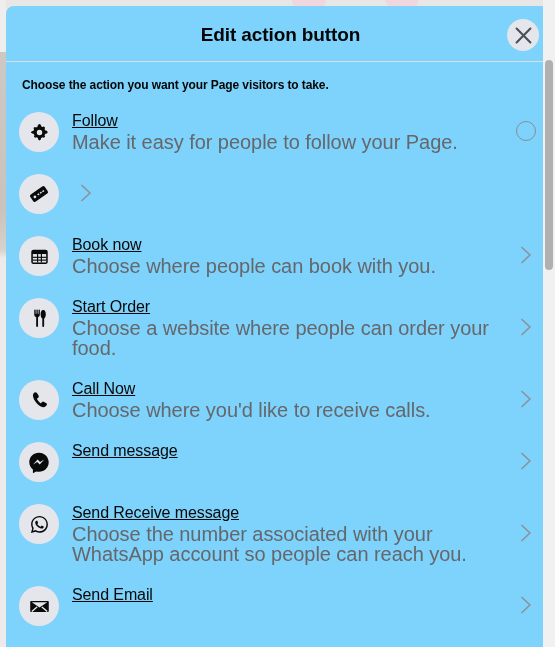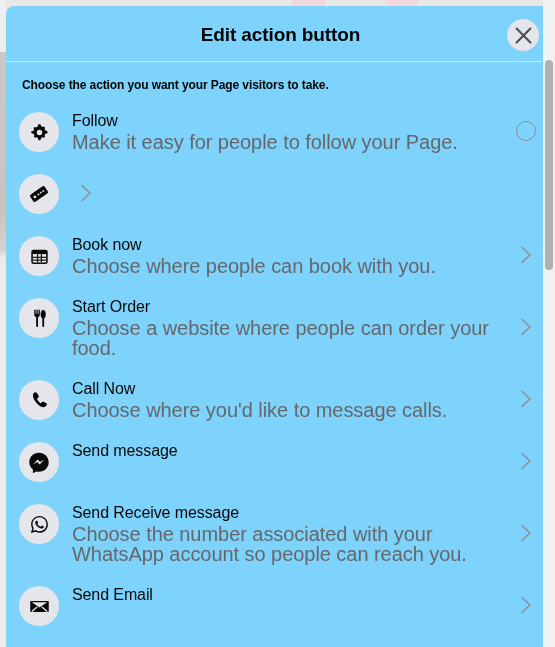--- a/index.html
+++ b/index.html
@@ -136,20 +136,21 @@
   .action-text {
     flex: 1 1 auto;
     min-width: 0;
     padding-right: 14px;
   }
   .action-title {
     font-size: 16px;
     color: #080809;
     line-height: 21px;
     letter-spacing: -0.1px;
+    text-decoration: underline;
   }
   .action-desc {
     font-size: 20px;
     color: #65676b;
     line-height: 20px;
     margin-top: 1px;
     letter-spacing: -0.05px;
   }
 
   .action-affordance {
@@ -287,21 +288,21 @@
           </div>
         </div>
         <div class="action-row">
           <div class="action-icon">
             <svg width="21" height="21" viewBox="0 0 24 24" aria-hidden="true">
               <path fill="#0a0a0a" d="M7.3 3.1c.75-.35 1.6-.1 2 .6l1.7 3c.4.7.2 1.6-.45 2.05l-1.2.85c-.25.18-.35.5-.24.8a11.6 11.6 0 004.0 4.6c.26.17.6.13.8-.1l.95-1.05c.5-.55 1.35-.68 2-.3l2.9 1.7c.7.4.95 1.3.56 2-.85 1.5-2.45 2.6-4.2 2.4C11.5 19 5.2 12.7 4.5 6.6c-.2-1.65.85-3.2 2.3-3.95l.5-.25z"></path>
             </svg>
           </div>
           <div class="action-text">
             <div class="action-title">Call Now</div>
-            <div class="action-desc">Choose where you'd like to message calls.</div>
+            <div class="action-desc">Choose where you'd like to receive calls.</div>
           </div>
           <div class="action-affordance">
             <svg width="15" height="24" viewBox="0 0 15 24" aria-hidden="true">
               <path d="M3 4.5 L11 12 L3 19.5" fill="none" stroke="#8d9095" stroke-width="1.5" stroke-linecap="square"></path>
             </svg>
           </div>
         </div>
         <div class="action-row">
           <div class="action-icon">
             <svg width="22" height="22" viewBox="0 0 24 24" aria-hidden="true">

